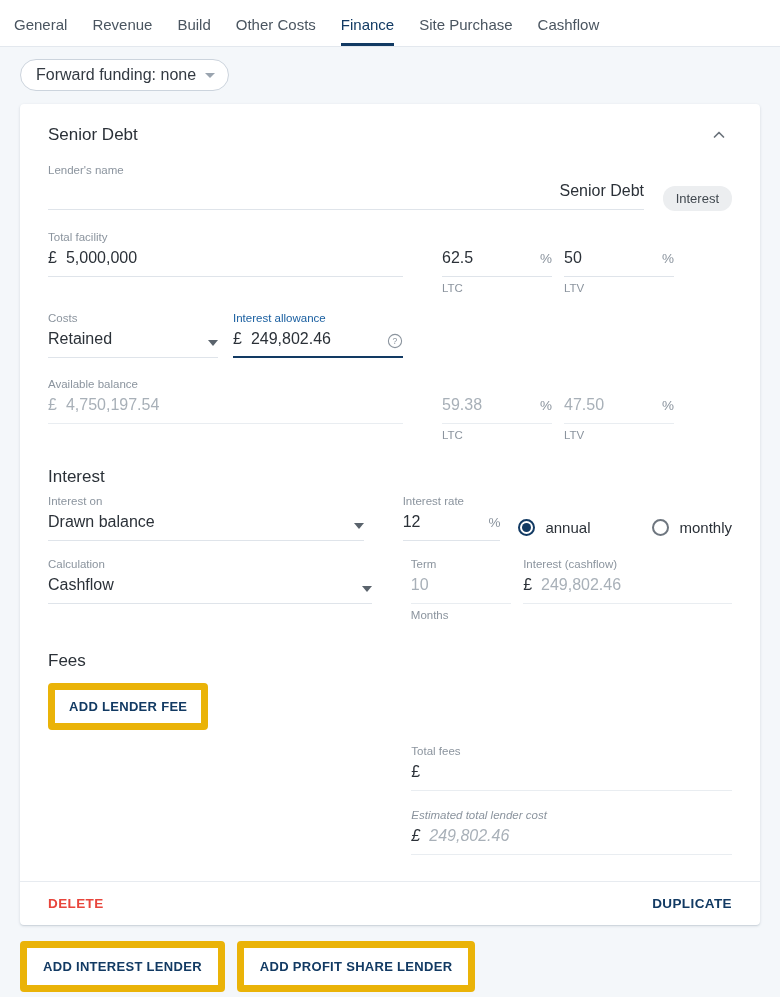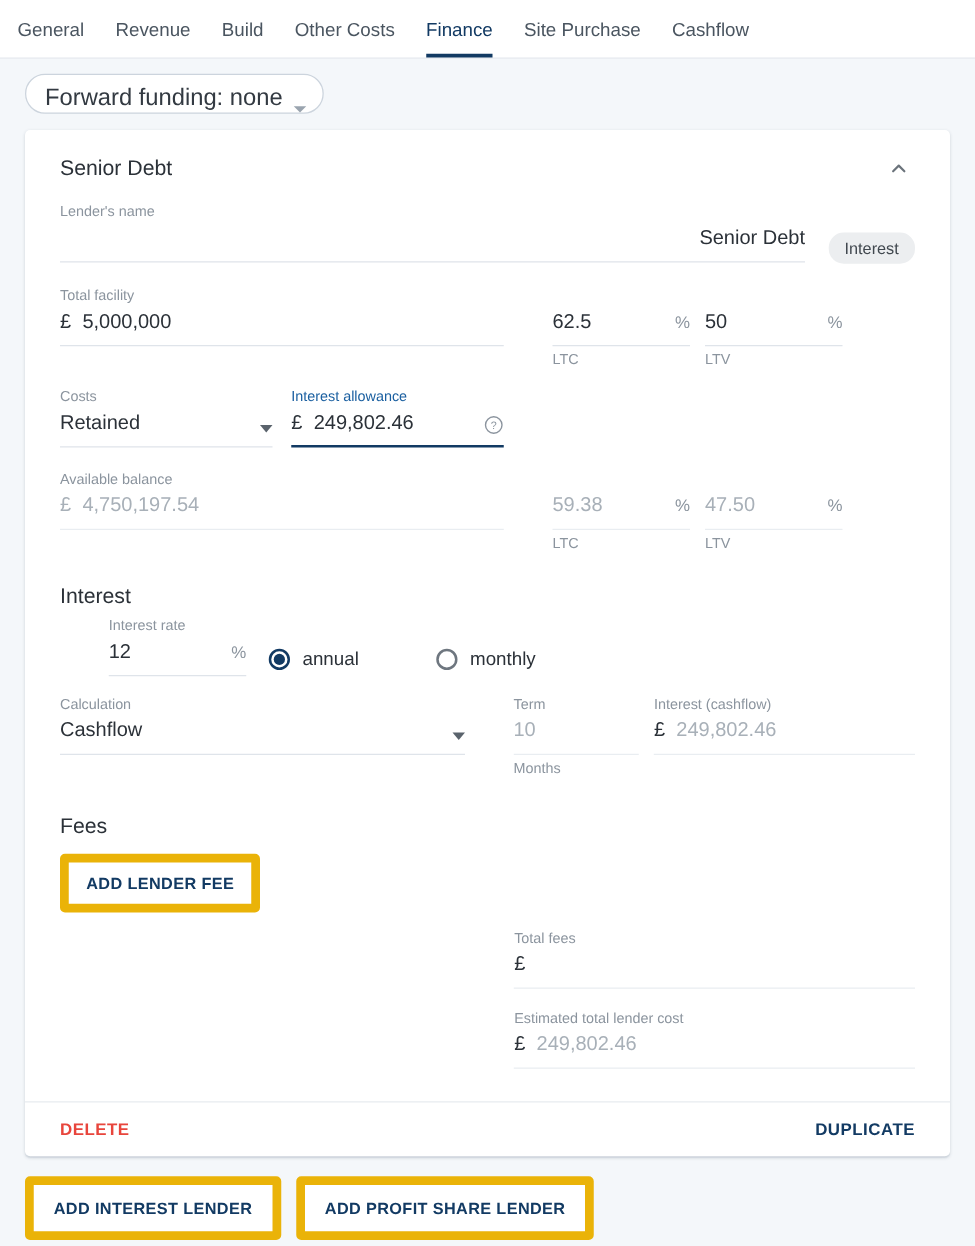--- a/index.html
+++ b/index.html
@@ -36,28 +36,28 @@
   .tab.active {
     color: #123a63;
     border-bottom-color: #123a63;
     font-weight: 400;
   }
 
   
   .chipbar { padding: 12px 20px 0 20px; }
   .ff-chip {
     display: inline-flex;
-    align-items: flex-end;
+    align-items: center;
     gap: 9px;
     border: 1px solid #ccd4dd;
     border-radius: 17px;
     background: #ffffff;
     height: 32px;
     padding: 0 13px 0 15px;
-    font-size: 19px;
+    font-size: 16px;
     color: #333a42;
     cursor: pointer;
   }
   .caret-sm {
     width: 0; height: 0;
     border-left: 5px solid transparent;
     border-right: 5px solid transparent;
     border-top: 5px solid #9aa4af;
   }
 
@@ -324,20 +324,27 @@
           <span class="val muted">47.50</span>
           <span class="suffix">%</span>
         </div>
         <div class="hint">LTV</div>
       </div>
     </div>
 
     <div class="section-title">Interest</div>
 
     <div class="row" style="margin-top:8px;">
+      <div class="fld" style="width:355px;">
+        <div class="lbl">Interest on</div>
+        <div class="ctl">
+          <span class="val">Drawn balance</span>
+          <span class="caret-dd"></span>
+        </div>
+      </div>
       <div class="fld" style="width:110px; margin-left:39px;">
         <div class="lbl">Interest rate</div>
         <div class="ctl">
           <span class="val">12</span>
           <span class="suffix">%</span>
         </div>
       </div>
       <div class="radios" style="margin-left:18px;">
         <div class="radio-opt">
           <span class="rad on"></span>
@@ -384,21 +391,21 @@
       <div style="width:355px;"></div>
       <div class="fld" style="width:351px; margin-left:39px;">
         <div class="lbl">Total fees</div>
         <div class="ctl disabled">
           <span class="cur">£</span>
           <span class="val muted"></span>
         </div>
       </div>
     </div>
 
-    <div class="row" style="margin-top:18px;">
+    <div class="row" style="margin-top:18px;font-style:italic;">
       <div style="width:355px;"></div>
       <div class="fld" style="width:351px; margin-left:39px;">
         <div class="lbl">Estimated total lender cost</div>
         <div class="ctl disabled">
           <span class="cur">£</span>
           <span class="val muted">249,802.46</span>
         </div>
       </div>
     </div>
 

